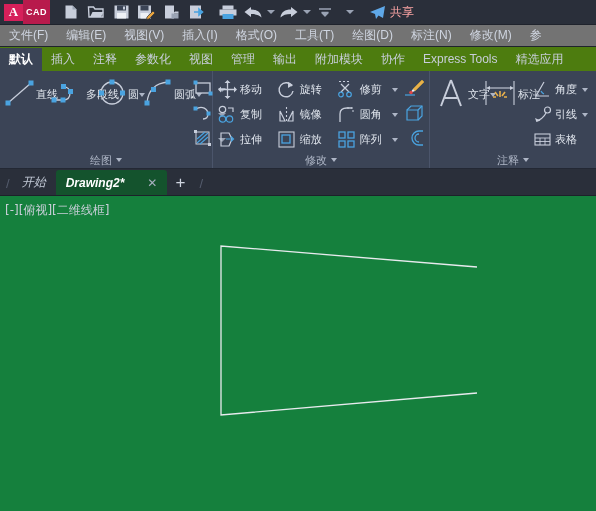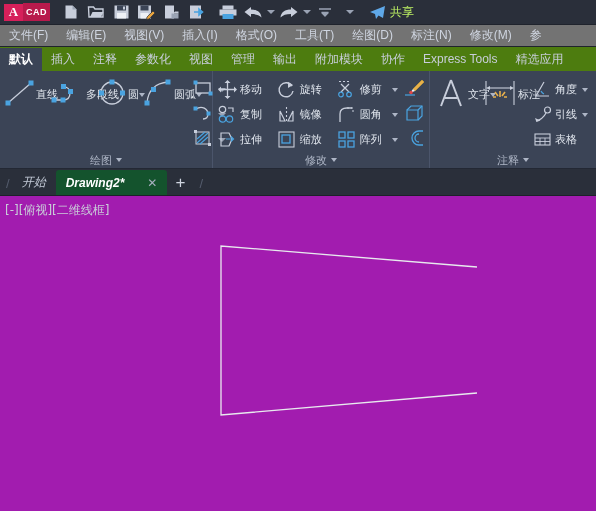--- a/index.html
+++ b/index.html
@@ -43,21 +43,21 @@
     background: #d6205a;
     color: #ffffff;
     font-size: 13px;
     font-weight: bold;
     display: flex;
     align-items: center;
     justify-content: center;
     font-family: "Liberation Serif", serif;
   }
   .logo-cad {
-    height: 18px;
+    height: 24px;
     background: #b81a4c;
     color: #ffffff;
     font-size: 9px;
     font-weight: bold;
     display: flex;
     align-items: center;
     padding: 0 3px;
     letter-spacing: 0.5px;
   }
   .qat {
@@ -77,21 +77,21 @@
     width: 0; height: 0;
     border-left: 4px solid transparent;
     border-right: 4px solid transparent;
     border-top: 4px solid #9aa3b4;
   }
   .share {
     display: flex;
     align-items: center;
     gap: 4px;
     margin-left: 8px;
-    color: #bef264;
+    color: #fca5a5;
     font-size: 12px;
   }
 
   
   .menubar {
     position: absolute;
     left: 0; top: 25px;
     width: 596px; height: 22px;
     background: #737373;
     display: flex;
@@ -256,21 +256,21 @@
     width: 26px; height: 25px;
     display: flex; align-items: center; justify-content: center;
     color: #cfd5e0; font-size: 17px;
   }
 
   
   .canvas {
     position: absolute;
     left: 0; top: 196px;
     width: 596px; height: 315px;
-    background: #a21caf;
+    background: #15803d;
     overflow: hidden;
   }
   .vplabel {
     position: absolute;
     left: 5px; top: 6px;
     font-size: 12px;
     color: #c9cfd9;
     white-space: nowrap;
     font-family: "DejaVu Sans", sans-serif;
   }

